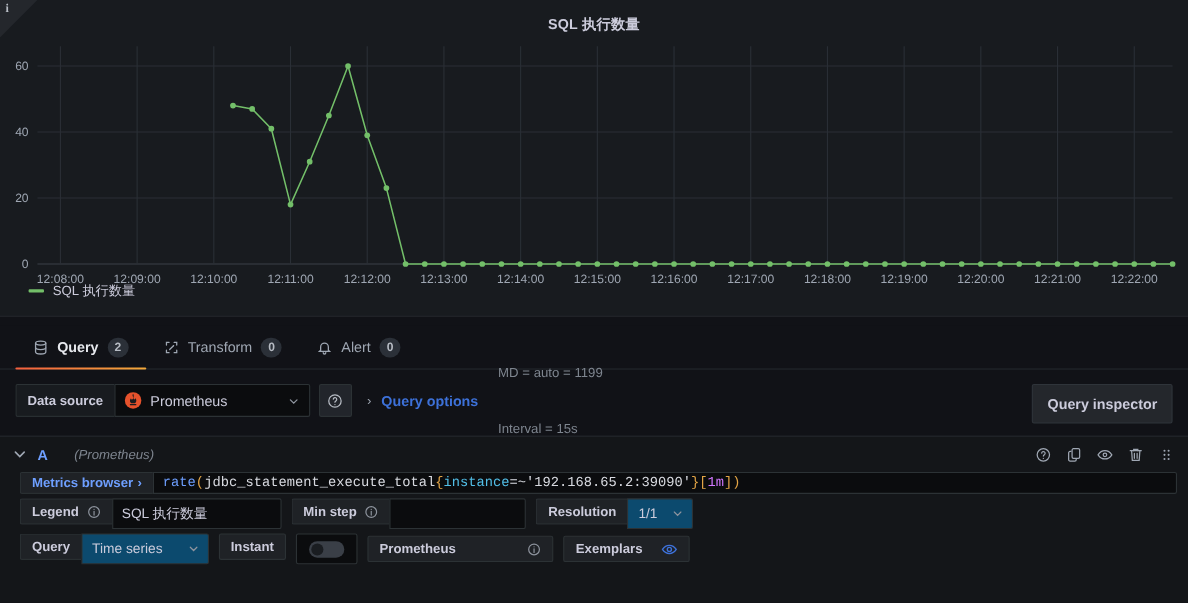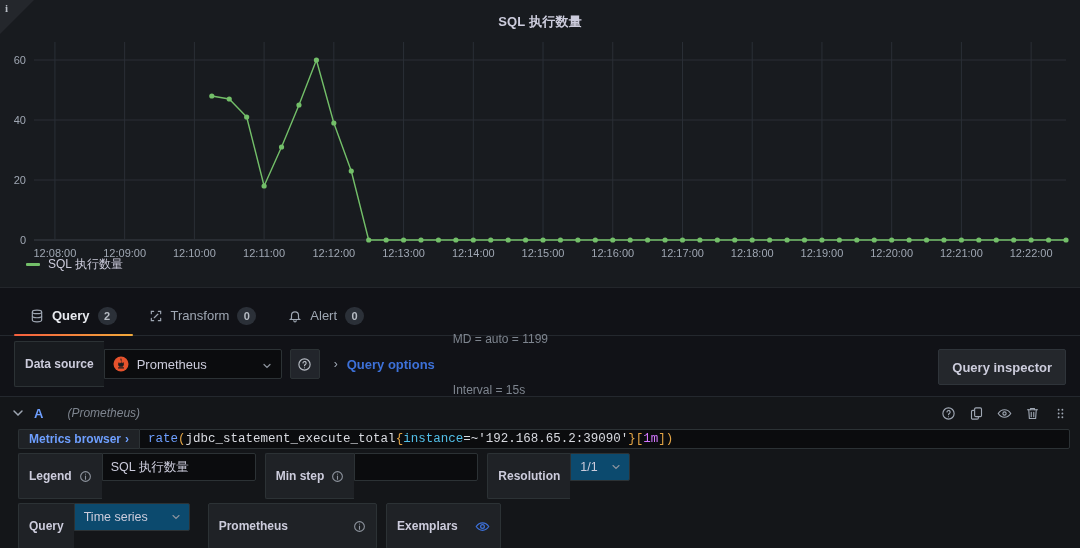--- a/index.html
+++ b/index.html
@@ -88,21 +88,21 @@
   }
   .tab .ticon { display: inline-flex; width: 14px; height: 14px; color: #9fa7b3; }
   .tab .ticon svg { width: 14px; height: 14px; }
 
   
   #ds-row {
     position: absolute; left: 0; top: 344px; width: 1080px; height: 40px;
     display: flex; align-items: center; padding: 0 14px; gap: 0;
   }
   .lbl-box {
-    height: 46px; display: flex; align-items: center; padding: 0 10px;
+    height: 30px; display: flex; align-items: center; padding: 0 10px;
     background: #181b1f; border: 1px solid #2c3235; border-right: none;
     border-radius: 2px 0 0 2px;
     font-size: 12px; font-weight: 600; color: #ccccdc; white-space: nowrap;
   }
   .ds-select {
     height: 30px; width: 178px; display: flex; align-items: center; gap: 8px;
     padding: 0 8px; background: #0b0c0e; border: 1px solid #2c3235;
     border-radius: 0 2px 2px 0; cursor: pointer;
   }
   .ds-select .name { flex: 1; font-size: 13px; color: #ccccdc; }
@@ -162,21 +162,21 @@
   .tk-paren { color: #e3a546; }
   .tk-metric { color: #d8dae0; }
   .tk-label { color: #52bfe8; }
   .tk-op { color: #d8dae0; }
   .tk-str { color: #d8dae0; }
   .tk-dur { color: #d277ff; }
 
   .opt-row { display: flex; align-items: center; padding: 4px 10px 0 18px; gap: 0; }
   .field { display: flex; align-items: stretch; }
   .f-label {
-    height: 46px; display: flex; align-items: center; gap: 7px; padding: 0 10px;
+    height: 24px; display: flex; align-items: center; gap: 7px; padding: 0 10px;
     background: #1f2226; border: 1px solid #2c3235; border-right: none;
     border-radius: 2px 0 0 2px;
     font-size: 12px; font-weight: 700; color: #ccccdc; white-space: nowrap;
   }
   .f-label.solo { border-right: 1px solid #2c3235; border-radius: 2px; }
   .f-input {
     height: 28px; background: #0b0c0e; border: 1px solid #2c3235;
     border-radius: 0 2px 2px 0; display: flex; align-items: center;
     padding: 0 8px; font-size: 12.5px; color: #ccccdc; cursor: text;
   }
@@ -532,20 +532,29 @@
         <span class="chev">
           <svg viewBox="0 0 24 24" fill="none" stroke="currentColor" stroke-width="2.2" stroke-linecap="round">
               <path d="M6 9l6 6 6-6"></path>
             </svg>
         </span>
       </div>
     </div>
 
     <div class="f-gap"></div>
 
+    <div class="field">
+      <div class="f-label solo">Instant</div>
+      <div class="f-gap"></div>
+      <div class="toggle-cell">
+        <span class="toggle">
+            <span class="knob"></span>
+          </span>
+      </div>
+    </div>
 
     <div class="f-gap"></div>
 
     <div class="field">
       <div class="f-label solo">
         <span>Prometheus</span>
         <span class="info-i" style="margin-left:58px;">
           <svg viewBox="0 0 24 24" fill="none" stroke="currentColor" stroke-width="2">
               <circle cx="12" cy="12" r="9"></circle>
               <path d="M12 11v6" stroke-linecap="round"></path>

